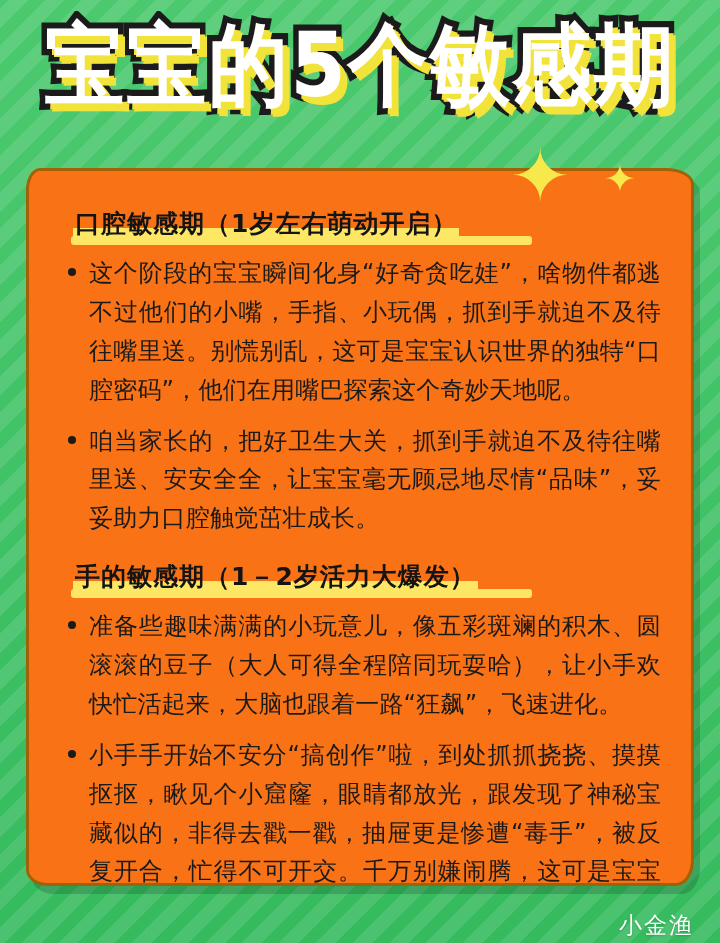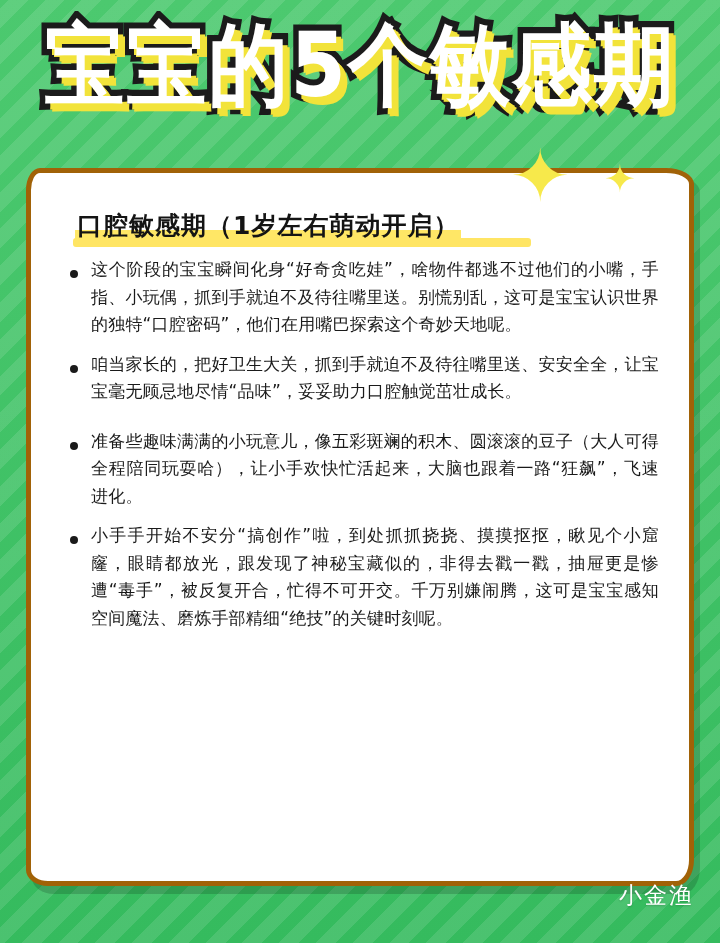--- a/index.html
+++ b/index.html
@@ -71,22 +71,22 @@
   #sparkle-big { top: 140px; left: 510px; font-size: 72px; }
   #sparkle-small { top: 160px; left: 604px; font-size: 38px; }
 
   
   #card {
     position: absolute;
     top: 168px;
     left: 26px;
     width: 668px;
     height: 718px;
-    background: #ffffff;
-    border: 5px solid #a16207;
+    background: #f97316;
+    border: 3px solid #a16207;
     border-radius: 14px 28px 18px 22px / 22px 16px 26px 16px;
     box-shadow: 6px 8px 0 rgba(0,0,0,0.16);
     padding: 36px 30px 24px 30px;
     z-index: 5;
     overflow: hidden;
   }
 
   h2.section-head {
     font-family: "DejaVu Sans", sans-serif;
     font-size: 25px;
@@ -117,42 +117,42 @@
   ul.bullets {
     list-style: none;
     margin: 0 0 22px 0;
     padding: 0;
   }
   ul.bullets li {
     position: relative;
     padding-left: 30px;
     margin-bottom: 12px;
     font-family: "DejaVu Sans", sans-serif;
-    font-size: 17px;
+    font-size: 24px;
     line-height: 1.62;
     color: #1a1a1a;
     text-align: justify;
     letter-spacing: 0.2px;
   }
   ul.bullets li::before {
     content: "";
     position: absolute;
     left: 9px;
     top: 14px;
     width: 8px;
     height: 8px;
     background: #1a1a1a;
     border-radius: 50%;
   }
 
   
   #watermark {
     position: absolute;
     right: 26px;
-    bottom: 32px;
+    bottom: 2px;
     font-family: "DejaVu Sans", sans-serif;
     font-size: 23px;
     color: #ffffff;
     letter-spacing: 2px;
     z-index: 8;
     text-shadow: 0 1px 2px rgba(0,0,0,0.2);
   }
 </style>
 </head>
 <body>
@@ -171,20 +171,23 @@
   <div id="card">
 
     <h2 class="section-head">
       <span class="section-head-inner">口腔敏感期（1岁左右萌动开启）</span>
     </h2>
     <ul class="bullets">
       <li>这个阶段的宝宝瞬间化身“好奇贪吃娃”，啥物件都逃不过他们的小嘴，手指、小玩偶，抓到手就迫不及待往嘴里送。别慌别乱，这可是宝宝认识世界的独特“口腔密码”，他们在用嘴巴探索这个奇妙天地呢。</li>
       <li>咱当家长的，把好卫生大关，抓到手就迫不及待往嘴里送、安安全全，让宝宝毫无顾忌地尽情“品味”，妥妥助力口腔触觉茁壮成长。</li>
     </ul>
 
+    <h2 class="section-head">
+      <span class="section-head-inner">手的敏感期（1－2岁活力大爆发）</span>
+    </h2>
     <ul class="bullets">
       <li>准备些趣味满满的小玩意儿，像五彩斑斓的积木、圆滚滚的豆子（大人可得全程陪同玩耍哈），让小手欢快忙活起来，大脑也跟着一路“狂飙”，飞速进化。</li>
       <li>小手手开始不安分“搞创作”啦，到处抓抓挠挠、摸摸抠抠，瞅见个小窟窿，眼睛都放光，跟发现了神秘宝藏似的，非得去戳一戳，抽屉更是惨遭“毒手”，被反复开合，忙得不可开交。千万别嫌闹腾，这可是宝宝感知空间魔法、磨炼手部精细“绝技”的关键时刻呢。</li>
     </ul>
 
   </div>
 
   <div id="watermark">小金渔</div>
 
 </div>

